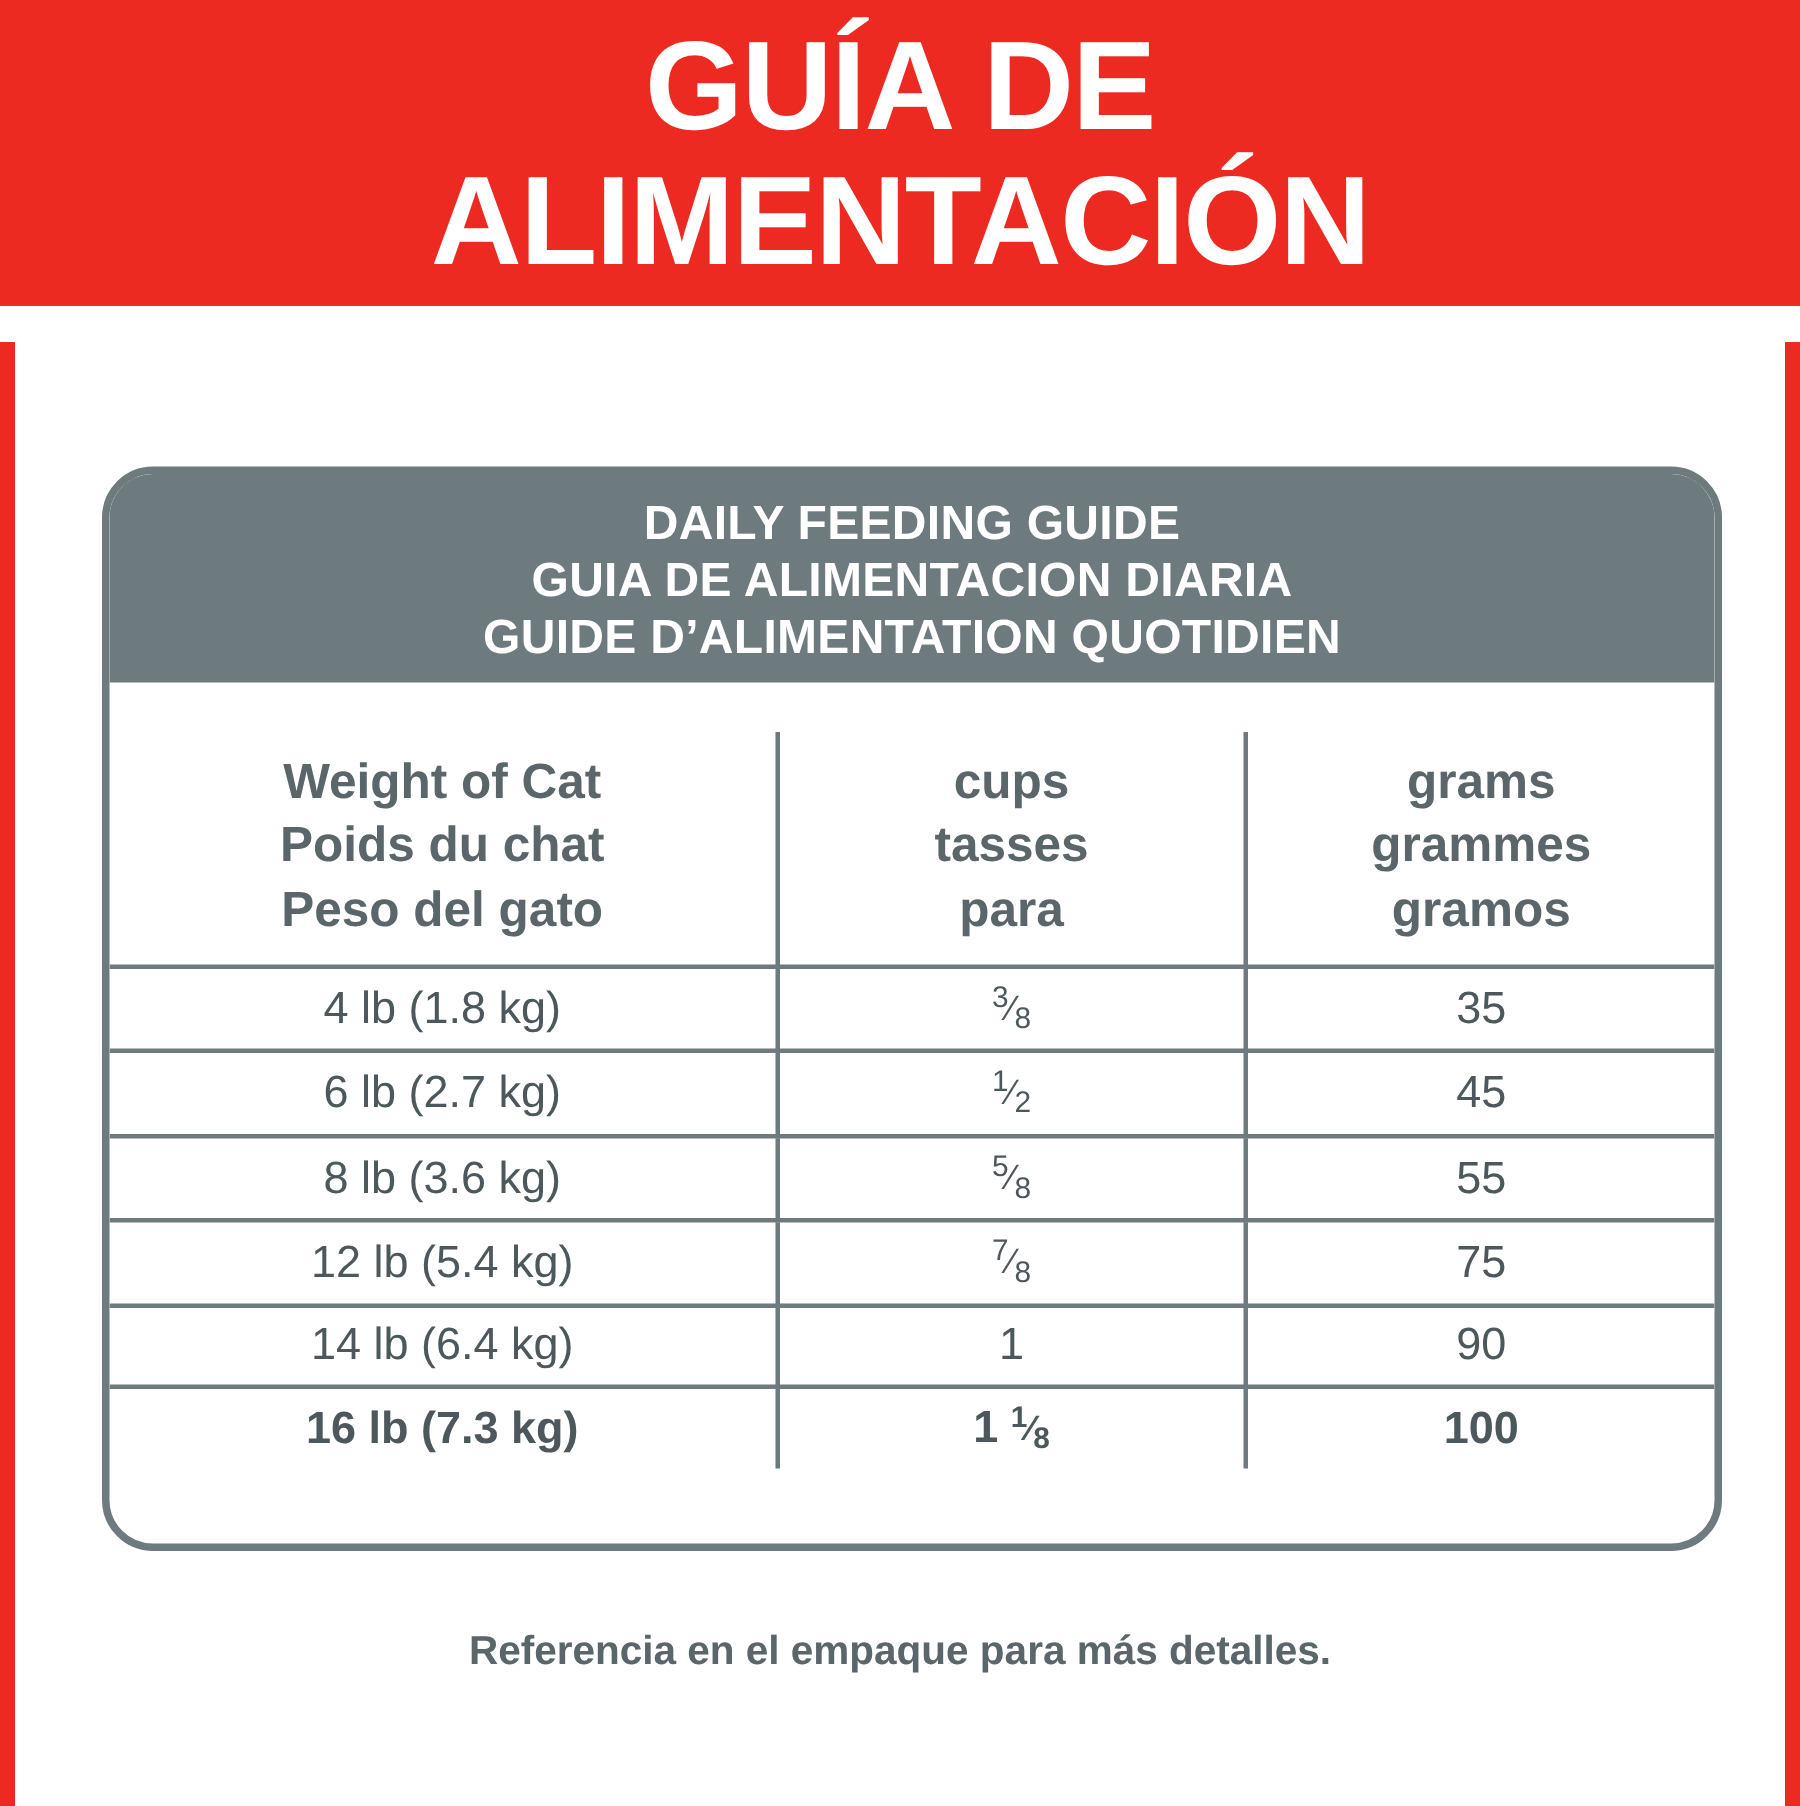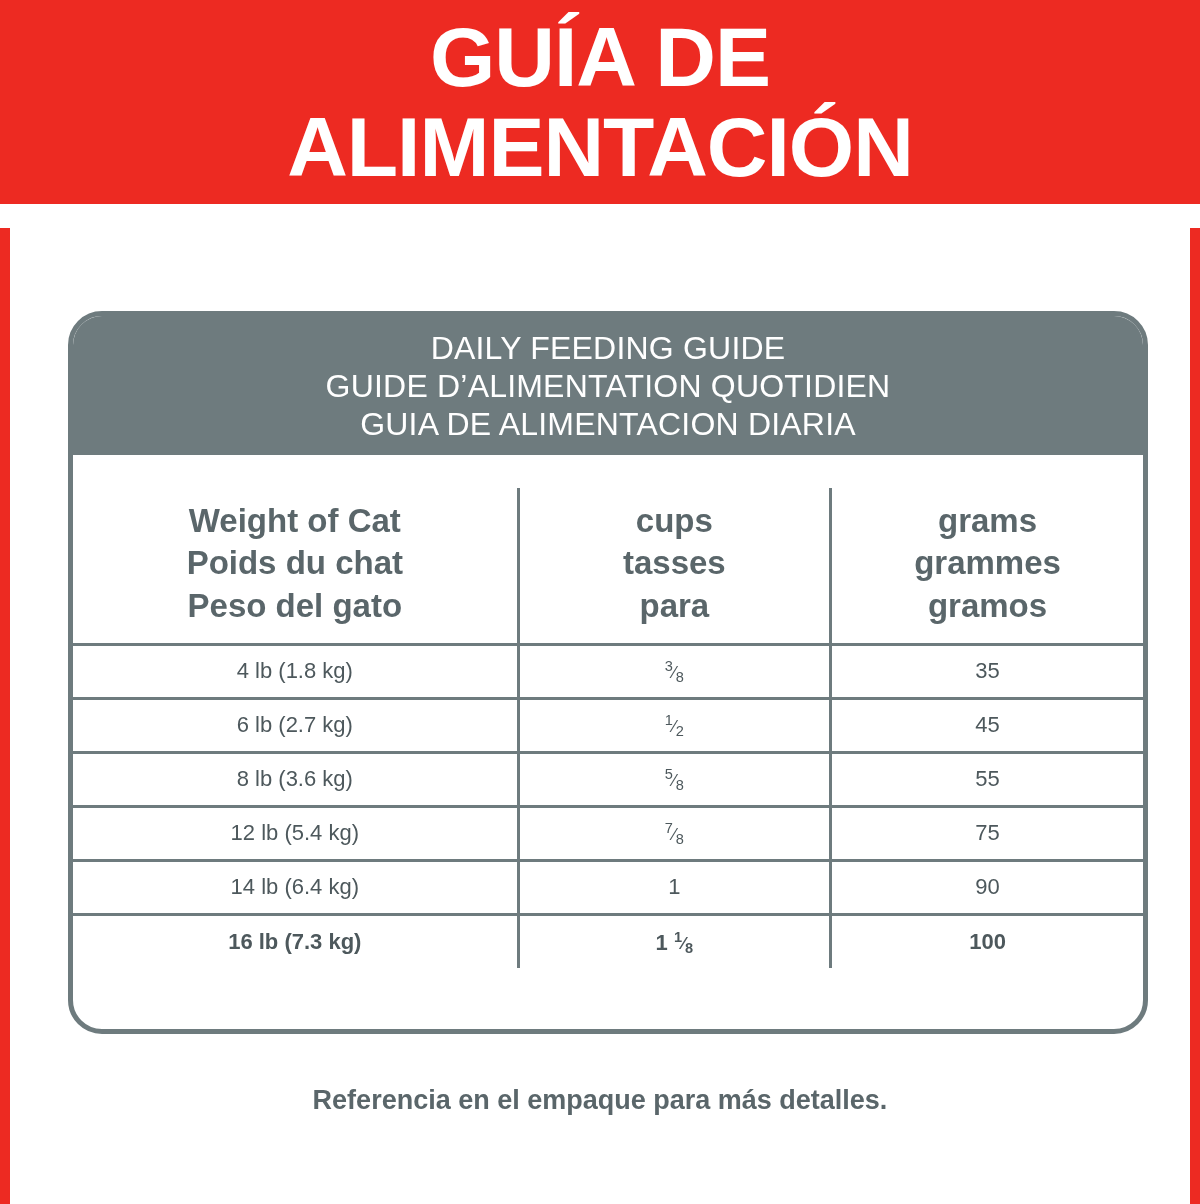--- a/index.html
+++ b/index.html
@@ -60,21 +60,21 @@
   }
 
   
   .card-head {
     background: #6e7b7e;
     color: #ffffff;
     text-align: center;
     padding: 14px 10px 12px;
   }
   .card-head div {
-    font-weight: normal;
+    font-weight: bold;
     font-size: 32px;
     line-height: 1.18;
     letter-spacing: 0.2px;
   }
 
   
   table.feeding {
     width: 100%;
     border-collapse: collapse;
     table-layout: fixed;
@@ -94,21 +94,21 @@
   table.feeding tr:last-child td { border-bottom: none; font-weight: bold; }
 
   table.feeding thead th {
     font-weight: bold;
     font-size: 33px;
     line-height: 1.28;
     padding: 12px 4px 16px;
     color: #5a666a;
   }
   table.feeding tbody td {
-    font-size: 22px;
+    font-size: 30px;
     padding: 8px 0;
     height: 54px;
     font-weight: normal;
   }
 
   .frac {
     display: inline-block;
     font-size: 0.78em;
     vertical-align: 0.08em;
   }
@@ -134,22 +134,22 @@
   <div class="banner-line l2">ALIMENTACIÓN</div>
 </div>
 
 <div class="rail left"></div>
 <div class="rail right"></div>
 
 <div class="card">
 
   <div class="card-head">
     <div>DAILY FEEDING GUIDE</div>
+    <div>GUIA DE ALIMENTACION DIARIA</div>
     <div>GUIDE D’ALIMENTATION QUOTIDIEN</div>
-    <div>GUIA DE ALIMENTACION DIARIA</div>
   </div>
 
   <table class="feeding">
     <colgroup>
       <col class="c1">
         <col class="c2">
         <col class="c3">
     </colgroup>
     <thead>
       <tr>

